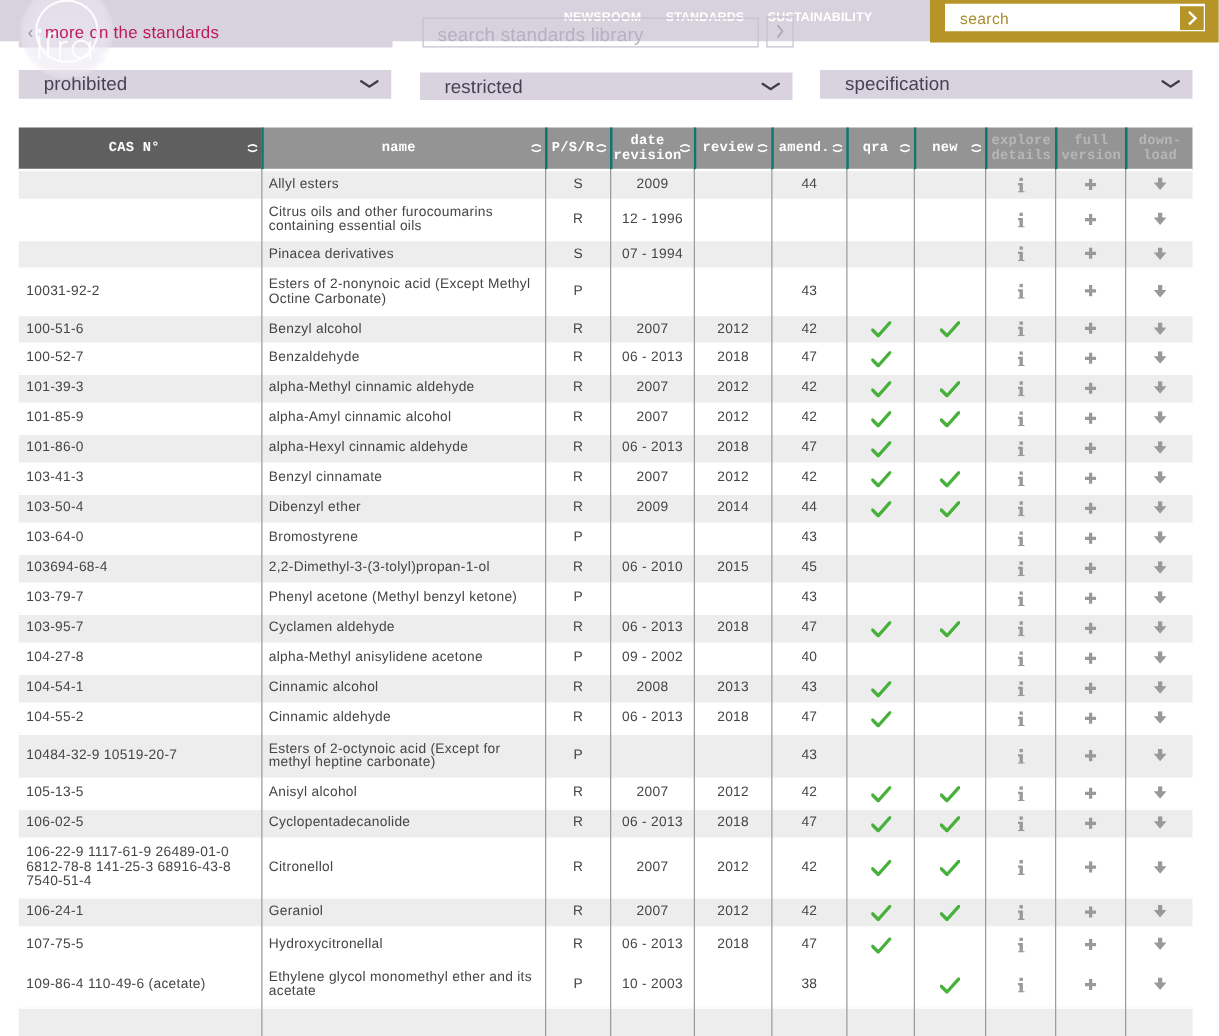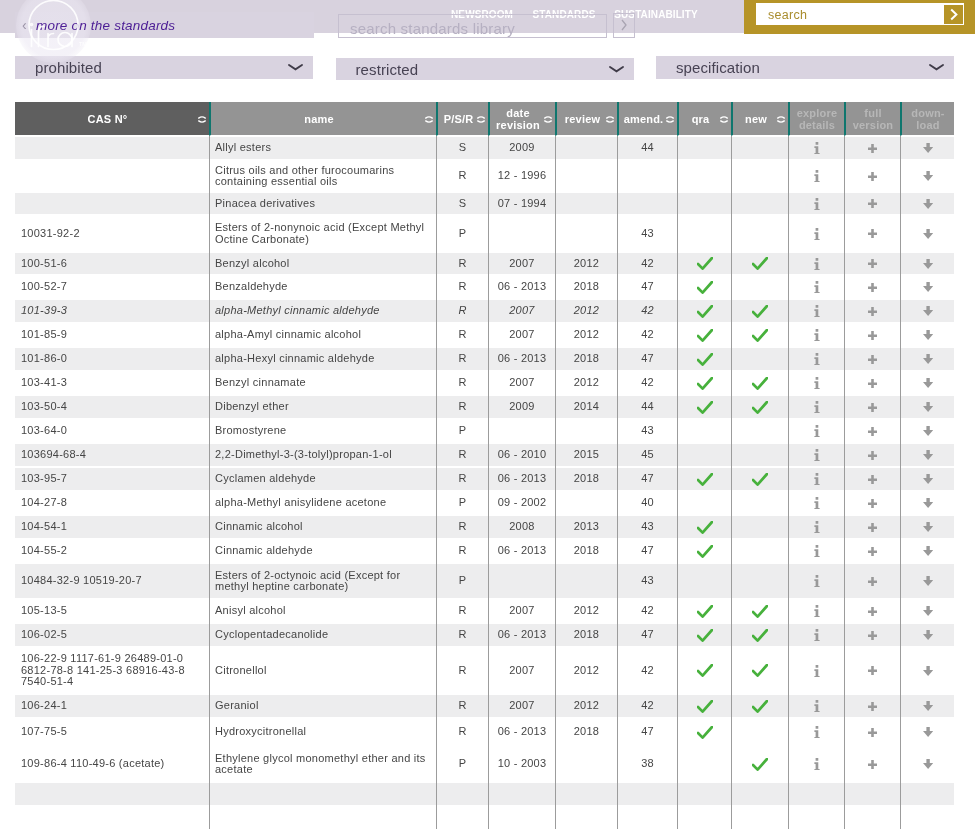--- a/index.html
+++ b/index.html
@@ -4,21 +4,21 @@
 <style>
   html,body{margin:0;padding:0;background:#fff;}
   body{width:975px;height:829px;position:relative;overflow:hidden;font-family:"Liberation Sans",sans-serif;}
   .band{position:absolute;left:0;top:0;width:975px;height:33px;background:#d8d2de;}
   .goldbox{position:absolute;left:744px;top:0;width:231px;height:34px;background:#b69427;}
   .goldinput{position:absolute;left:756px;top:3px;width:208px;height:22px;background:#fff;}
   .goldinput span{position:absolute;left:12px;top:5px;font-size:12.5px;color:#a98d2e;letter-spacing:0.3px;}
   .goldbtn{position:absolute;left:944px;top:4.5px;width:19px;height:19px;background:#b69427;}
   .morebar{position:absolute;left:15px;top:12px;width:299px;height:26px;background:#d9d3e0;}
   .morebar .chev{position:absolute;left:7px;top:5px;color:#9a93a6;font-size:14px;z-index:5;}
-  .morebar .txt{position:absolute;left:21px;top:6px;font-size:13.5px;color:#4c1d95;letter-spacing:0.2px;z-index:5;font-style:italic;}
+  .morebar .txt{position:absolute;left:21px;top:6px;font-size:13.5px;color:#be185d;letter-spacing:0.2px;z-index:5;}
   .navlink{position:absolute;top:8.5px;transform:translateX(-50%);font-size:10px;font-weight:bold;color:#fff;letter-spacing:0.1px;}
   .libinput{position:absolute;left:338px;top:13.5px;width:269px;height:24px;border:1px solid #c6c0d0;box-sizing:border-box;}
   .libinput span{position:absolute;left:11px;top:5px;font-size:15px;color:#b6b0c2;letter-spacing:0.2px;}
   .libbtn{position:absolute;left:613px;top:13px;width:22px;height:24.5px;border:1px solid #c6c0d0;box-sizing:border-box;}
   .logo-disc{position:absolute;left:16px;top:-12px;width:75px;height:75px;border-radius:50%;z-index:4;
     background:radial-gradient(circle, rgba(236,232,243,0.62) 0%, rgba(236,232,243,0.58) 60%, rgba(236,232,243,0) 80%);}
   .logo-svg{position:absolute;left:0;top:0;z-index:6;}
   .dd{position:absolute;top:56px;height:22.5px;width:298px;background:#d9d3e0;}
   .dd .t{position:absolute;left:20px;top:3px;font-size:15px;color:#474253;letter-spacing:0.1px;}
   .dd svg{position:absolute;right:10px;top:8px;}
@@ -100,21 +100,21 @@
       <col style="width:67px">
       <col style="width:62px">
       <col style="width:60px">
       <col style="width:54px">
       <col style="width:57px">
       <col style="width:56px">
       <col style="width:56px">
       <col style="width:54px">
 </colgroup>
 <thead>
-      <tr style="height:34px;">
+      <tr style="height:34px;font-family:Liberation Mono, monospace;">
 <th class="dark">CAS N°<span class="sort"><svg width="8" height="9" viewBox="0 0 8 9">
               <path d="M0.7,3.1 Q4,0.6 7.3,3.1" stroke="#fff" stroke-width="1.35" fill="none" stroke-linecap="round"></path>
               <path d="M0.7,5.9 Q4,8.4 7.3,5.9" stroke="#fff" stroke-width="1.35" fill="none" stroke-linecap="round"></path>
             </svg></span></th>
 <th>name<span class="sort"><svg width="8" height="9" viewBox="0 0 8 9">
               <path d="M0.7,3.1 Q4,0.6 7.3,3.1" stroke="#fff" stroke-width="1.35" fill="none" stroke-linecap="round"></path>
               <path d="M0.7,5.9 Q4,8.4 7.3,5.9" stroke="#fff" stroke-width="1.35" fill="none" stroke-linecap="round"></path>
             </svg></span></th>
 <th>P/S/R<span class="sort"><svg width="8" height="9" viewBox="0 0 8 9">
               <path d="M0.7,3.1 Q4,0.6 7.3,3.1" stroke="#fff" stroke-width="1.35" fill="none" stroke-linecap="round"></path>
@@ -259,21 +259,21 @@
         <td><svg class="ic" width="6" height="12" viewBox="0 0 6 12">
             <path d="M1.6,0 h2.7 v2.7 h-2.7 z M0.4,4.3 h3.9 v6.7 h1.3 v1 H0.4 v-1 h1.2 v-4.9 H0.4 z" fill="#999999"></path>
           </svg></td>
         <td><svg class="ic" width="9" height="9" viewBox="0 0 9 9">
             <path d="M0,3.4 h9 v2.6 h-9 z M3.2,0 h2.6 v9.4 h-2.6 z" fill="#999999"></path>
           </svg></td>
         <td><svg class="ic" width="10" height="10" viewBox="0 0 10 10">
             <path d="M3.4,0 h3.4 v3.9 h3.4 L5.1,10 L0,3.9 h3.4 z" fill="#999999"></path>
           </svg></td>
       </tr>
-<tr class="g" style="height:24px;font-style:italic;">
+<tr class="g" style="height:24px;">
         <td class="l">101-39-3</td>
         <td class="l">alpha-Methyl cinnamic aldehyde</td>
         <td>R</td>
         <td>2007</td>
         <td>2012</td>
         <td>42</td>
         <td><svg class="ic" width="16" height="13" viewBox="0 0 16 13">
             <path d="M1,7 L5.6,11.6 L15,1" stroke="#47b13c" stroke-width="2.7" fill="none" stroke-linecap="round" stroke-linejoin="round"></path>
           </svg></td>
         <td><svg class="ic" width="16" height="13" viewBox="0 0 16 13">
@@ -398,20 +398,39 @@
             <path d="M3.4,0 h3.4 v3.9 h3.4 L5.1,10 L0,3.9 h3.4 z" fill="#999999"></path>
           </svg></td>
       </tr>
 <tr class="g" style="height:24px;">
         <td class="l">103694-68-4</td>
         <td class="l">2,2-Dimethyl-3-(3-tolyl)propan-1-ol</td>
         <td>R</td>
         <td>06 - 2010</td>
         <td>2015</td>
         <td>45</td>
+        <td></td>
+        <td></td>
+        <td><svg class="ic" width="6" height="12" viewBox="0 0 6 12">
+            <path d="M1.6,0 h2.7 v2.7 h-2.7 z M0.4,4.3 h3.9 v6.7 h1.3 v1 H0.4 v-1 h1.2 v-4.9 H0.4 z" fill="#999999"></path>
+          </svg></td>
+        <td><svg class="ic" width="9" height="9" viewBox="0 0 9 9">
+            <path d="M0,3.4 h9 v2.6 h-9 z M3.2,0 h2.6 v9.4 h-2.6 z" fill="#999999"></path>
+          </svg></td>
+        <td><svg class="ic" width="10" height="10" viewBox="0 0 10 10">
+            <path d="M3.4,0 h3.4 v3.9 h3.4 L5.1,10 L0,3.9 h3.4 z" fill="#999999"></path>
+          </svg></td>
+      </tr>
+<tr style="height:24px;">
+        <td class="l">103-79-7</td>
+        <td class="l">Phenyl acetone (Methyl benzyl ketone)</td>
+        <td>P</td>
+        <td></td>
+        <td></td>
+        <td>43</td>
         <td></td>
         <td></td>
         <td><svg class="ic" width="6" height="12" viewBox="0 0 6 12">
             <path d="M1.6,0 h2.7 v2.7 h-2.7 z M0.4,4.3 h3.9 v6.7 h1.3 v1 H0.4 v-1 h1.2 v-4.9 H0.4 z" fill="#999999"></path>
           </svg></td>
         <td><svg class="ic" width="9" height="9" viewBox="0 0 9 9">
             <path d="M0,3.4 h9 v2.6 h-9 z M3.2,0 h2.6 v9.4 h-2.6 z" fill="#999999"></path>
           </svg></td>
         <td><svg class="ic" width="10" height="10" viewBox="0 0 10 10">
             <path d="M3.4,0 h3.4 v3.9 h3.4 L5.1,10 L0,3.9 h3.4 z" fill="#999999"></path>

